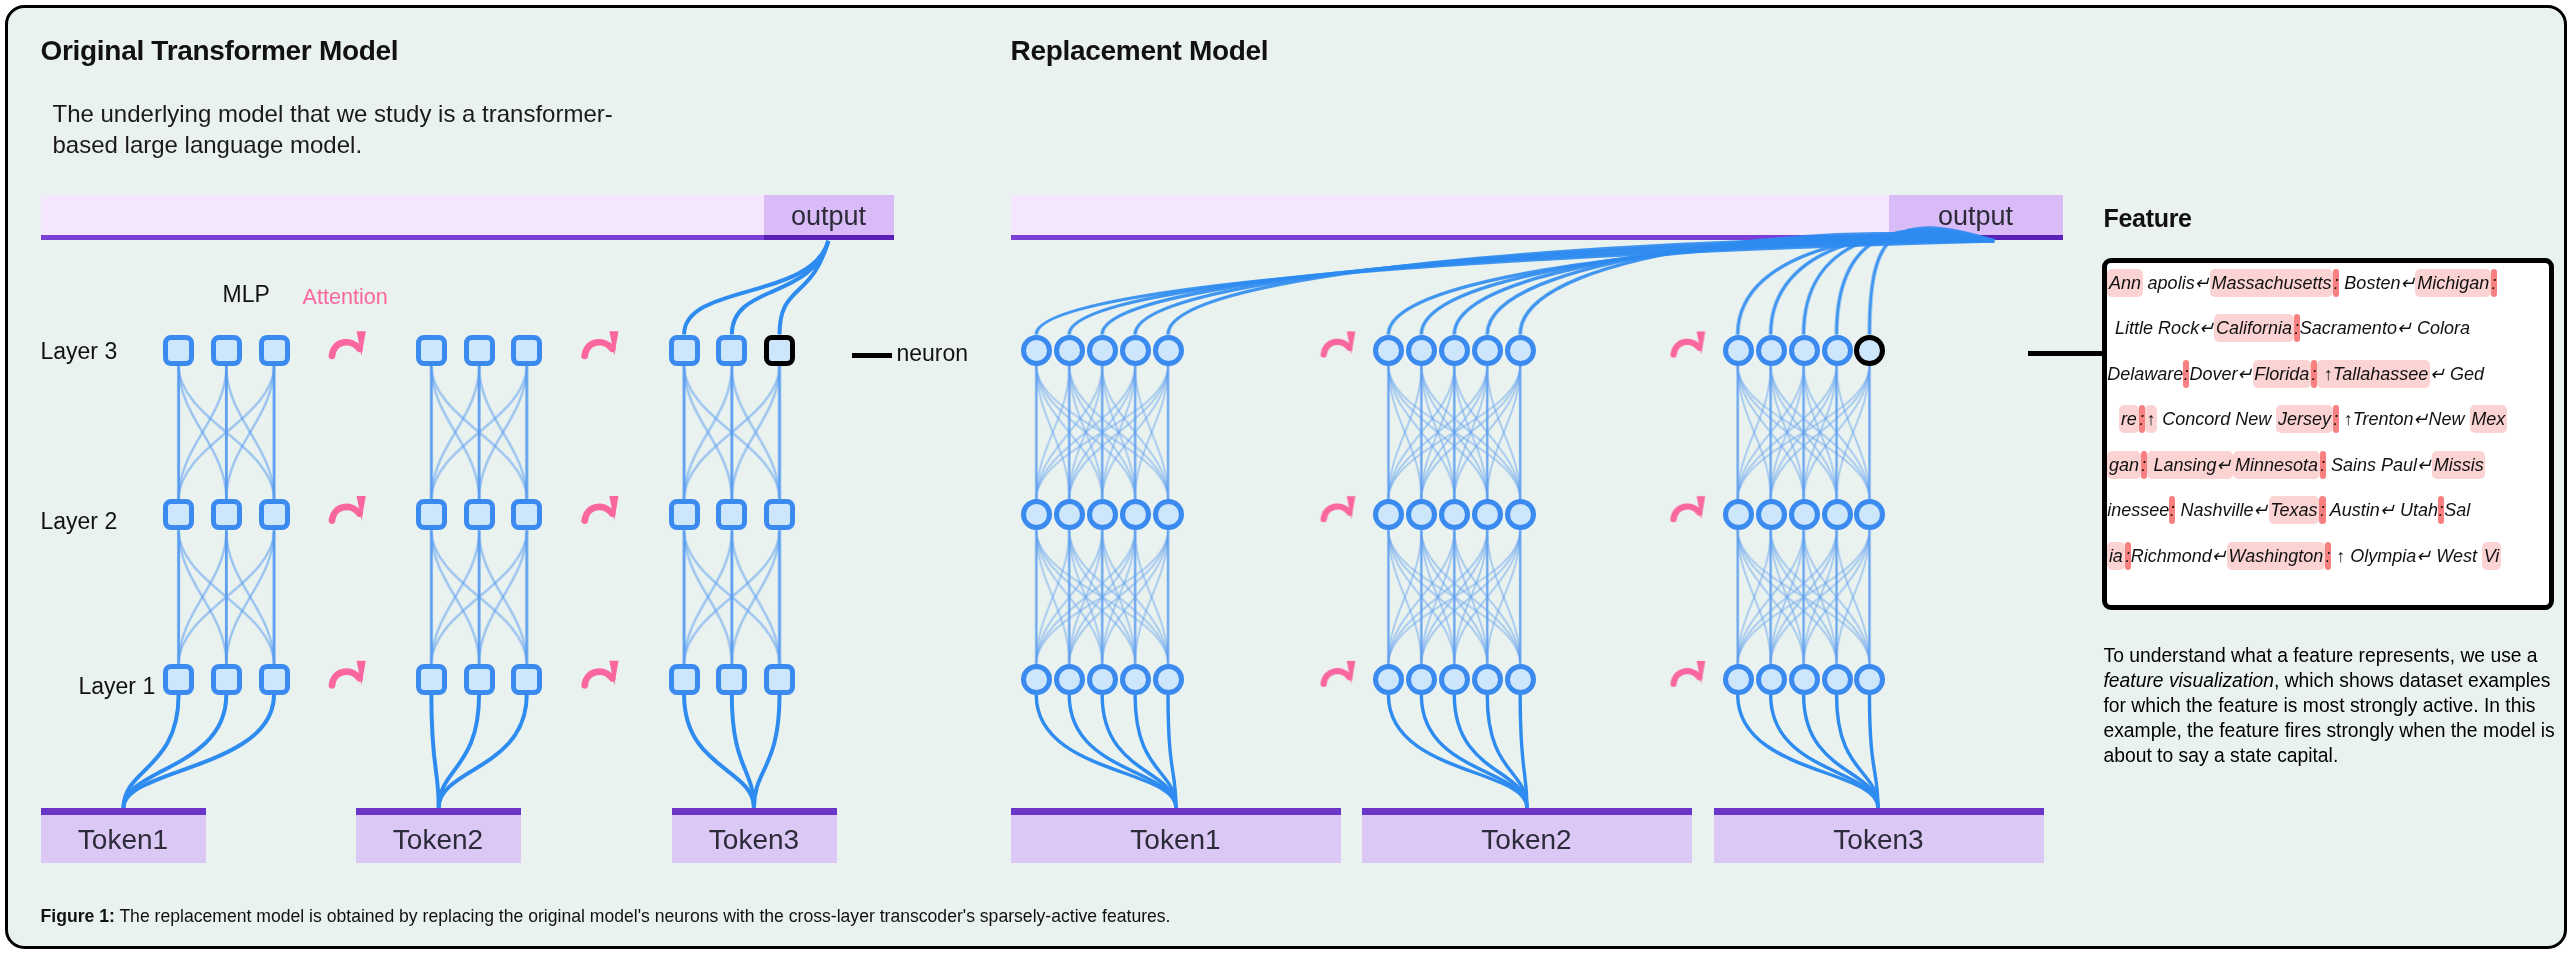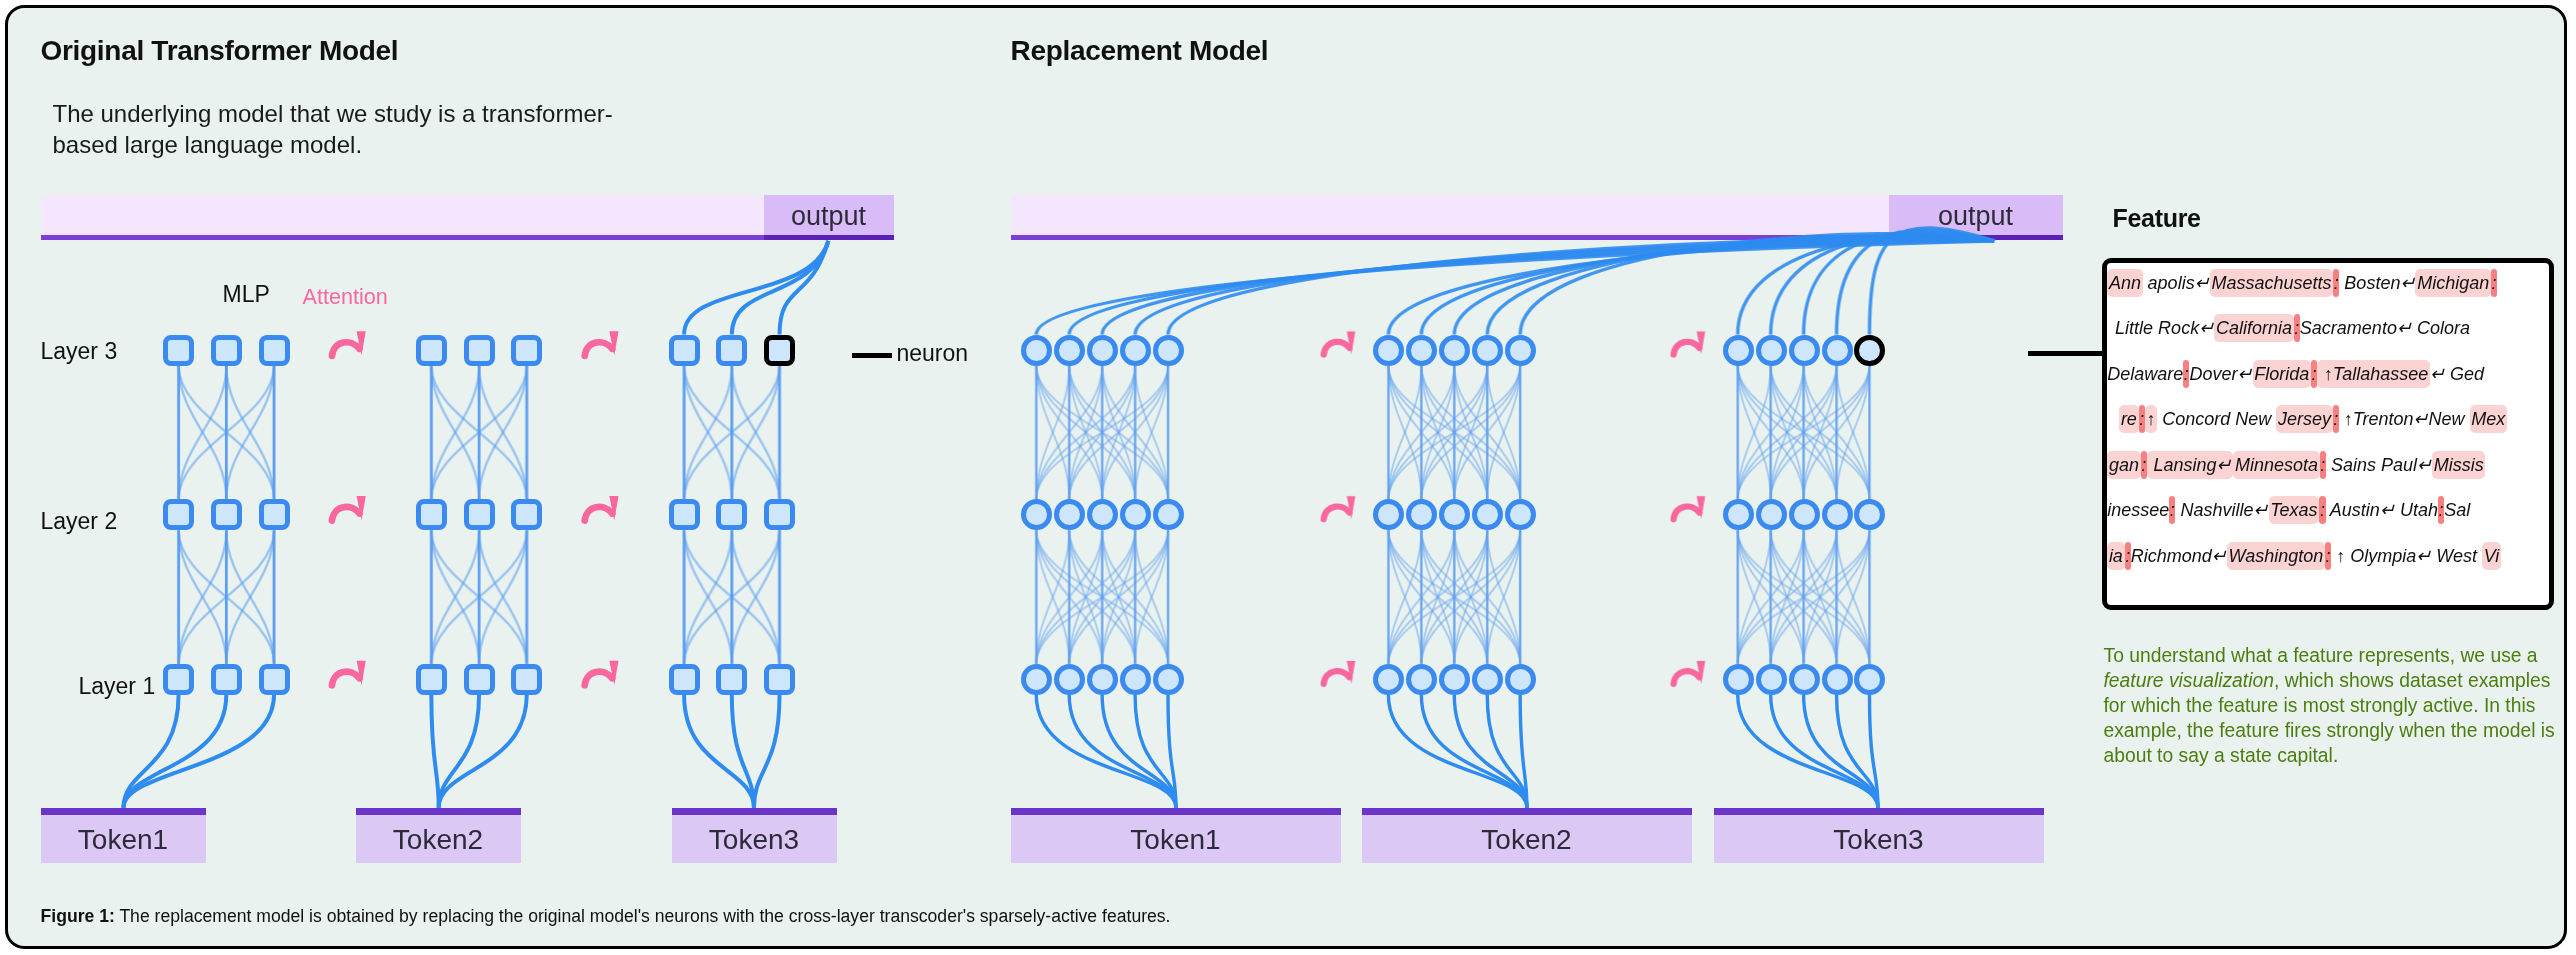--- a/index.html
+++ b/index.html
@@ -460,33 +460,33 @@
     <div class="abs tokentxt" style="left:1003px;top:816px;width:330px;text-align:center;">Token1</div>
 
     <div class="tokbar" style="left:1354px;top:800px;width:330px;"></div>
     <div class="tokbox" style="left:1354px;top:807px;width:330px;height:48px;"></div>
     <div class="abs tokentxt" style="left:1354px;top:816px;width:330px;text-align:center;">Token2</div>
 
     <div class="tokbar" style="left:1706px;top:800px;width:330px;"></div>
     <div class="tokbox" style="left:1706px;top:807px;width:330px;height:48px;"></div>
     <div class="abs tokentxt" style="left:1706px;top:816px;width:330px;text-align:center;">Token3</div>
 
-    <div class="abs h1" style="left:2096px;top:196px;font-size:25px;margin-left:9px;">Feature</div>
+    <div class="abs h1" style="left:2096px;top:196px;font-size:25px;">Feature</div>
     <div id="featbox" style="left:2094px;top:250px;width:452px;height:352px;"></div>
     <div class="abs" id="featrows" style="left:2094px;top:250px;width:452px;height:352px;font-style:italic;">
         <div class="frow" style="top: 16px; left: 5.7px;"><span class="hl">Ann</span><span> apolis↵</span><span class="hl">Massachusetts</span><span class="hl2">:</span><span> Bosten↵</span><span class="hl">Michigan</span><span class="hl2">:</span></div>
         <div class="frow" style="top: 61px; left: 13.6px;"><span> Little Rock↵</span><span class="hl">California</span><span class="hl2">:</span><span>Sacramento↵ Colora</span></div>
         <div class="frow" style="top: 107px; left: 5.7px;"><span>Delaware</span><span class="hl2">:</span><span>Dover↵</span><span class="hl">Florida</span><span class="hl2">:</span><span class="hl"> ↑Tallahassee</span><span>↵ Ged</span></div>
         <div class="frow" style="top: 152px; left: 5.7px; margin-left: 12px;"><span class="hl">re</span><span class="hl2">:</span><span class="hl">↑</span><span> Concord  New </span><span class="hl">Jersey</span><span class="hl2">:</span><span> ↑Trenton↵New </span><span class="hl">Mex</span></div>
         <div class="frow" style="top: 198px; left: 5.7px;"><span class="hl">gan</span><span class="hl2">:</span><span class="hl"> Lansing↵</span><span class="hl">Minnesota</span><span class="hl2">:</span><span> Sains Paul↵</span><span class="hl">Missis</span></div>
         <div class="frow" style="top: 243px; left: 5.7px;"><span>inessee</span><span class="hl2">:</span><span> Nashville↵</span><span class="hl">Texas</span><span class="hl2">:</span><span> Austin↵ Utah</span><span class="hl2">:</span><span>Sal</span></div>
         <div class="frow" style="top: 289px; left: 5.7px;"><span class="hl">ia</span><span class="hl2">:</span><span>Richmond↵</span><span class="hl">Washington</span><span class="hl2">:</span><span> ↑ Olympia↵ West </span><span class="hl">Vi</span></div>
       </div>
 
-    <div class="abs" style="left:2096px;top:635px;width:460px;font-size:19.3px;color:#4d7c0f;line-height:1.3;">
+    <div class="abs" style="left:2096px;top:635px;width:460px;font-size:19.3px;color:#000000;line-height:1.3;">
       <span>To understand what a feature represents, we use a </span><span class="em">feature visualization</span><span>, which shows dataset examples for which the feature is most strongly active. In this example, the feature fires strongly when the model is about to say a state capital.</span>
     </div>
 
     <div class="abs caption" style="left:33px;top:898px;width:2489px;">
       <b>Figure 1:</b>
       <span>The replacement model is obtained by replacing the original model's neurons with the cross-layer transcoder's sparsely-active features.</span>
     </div>
 
   </div>
 </div>

